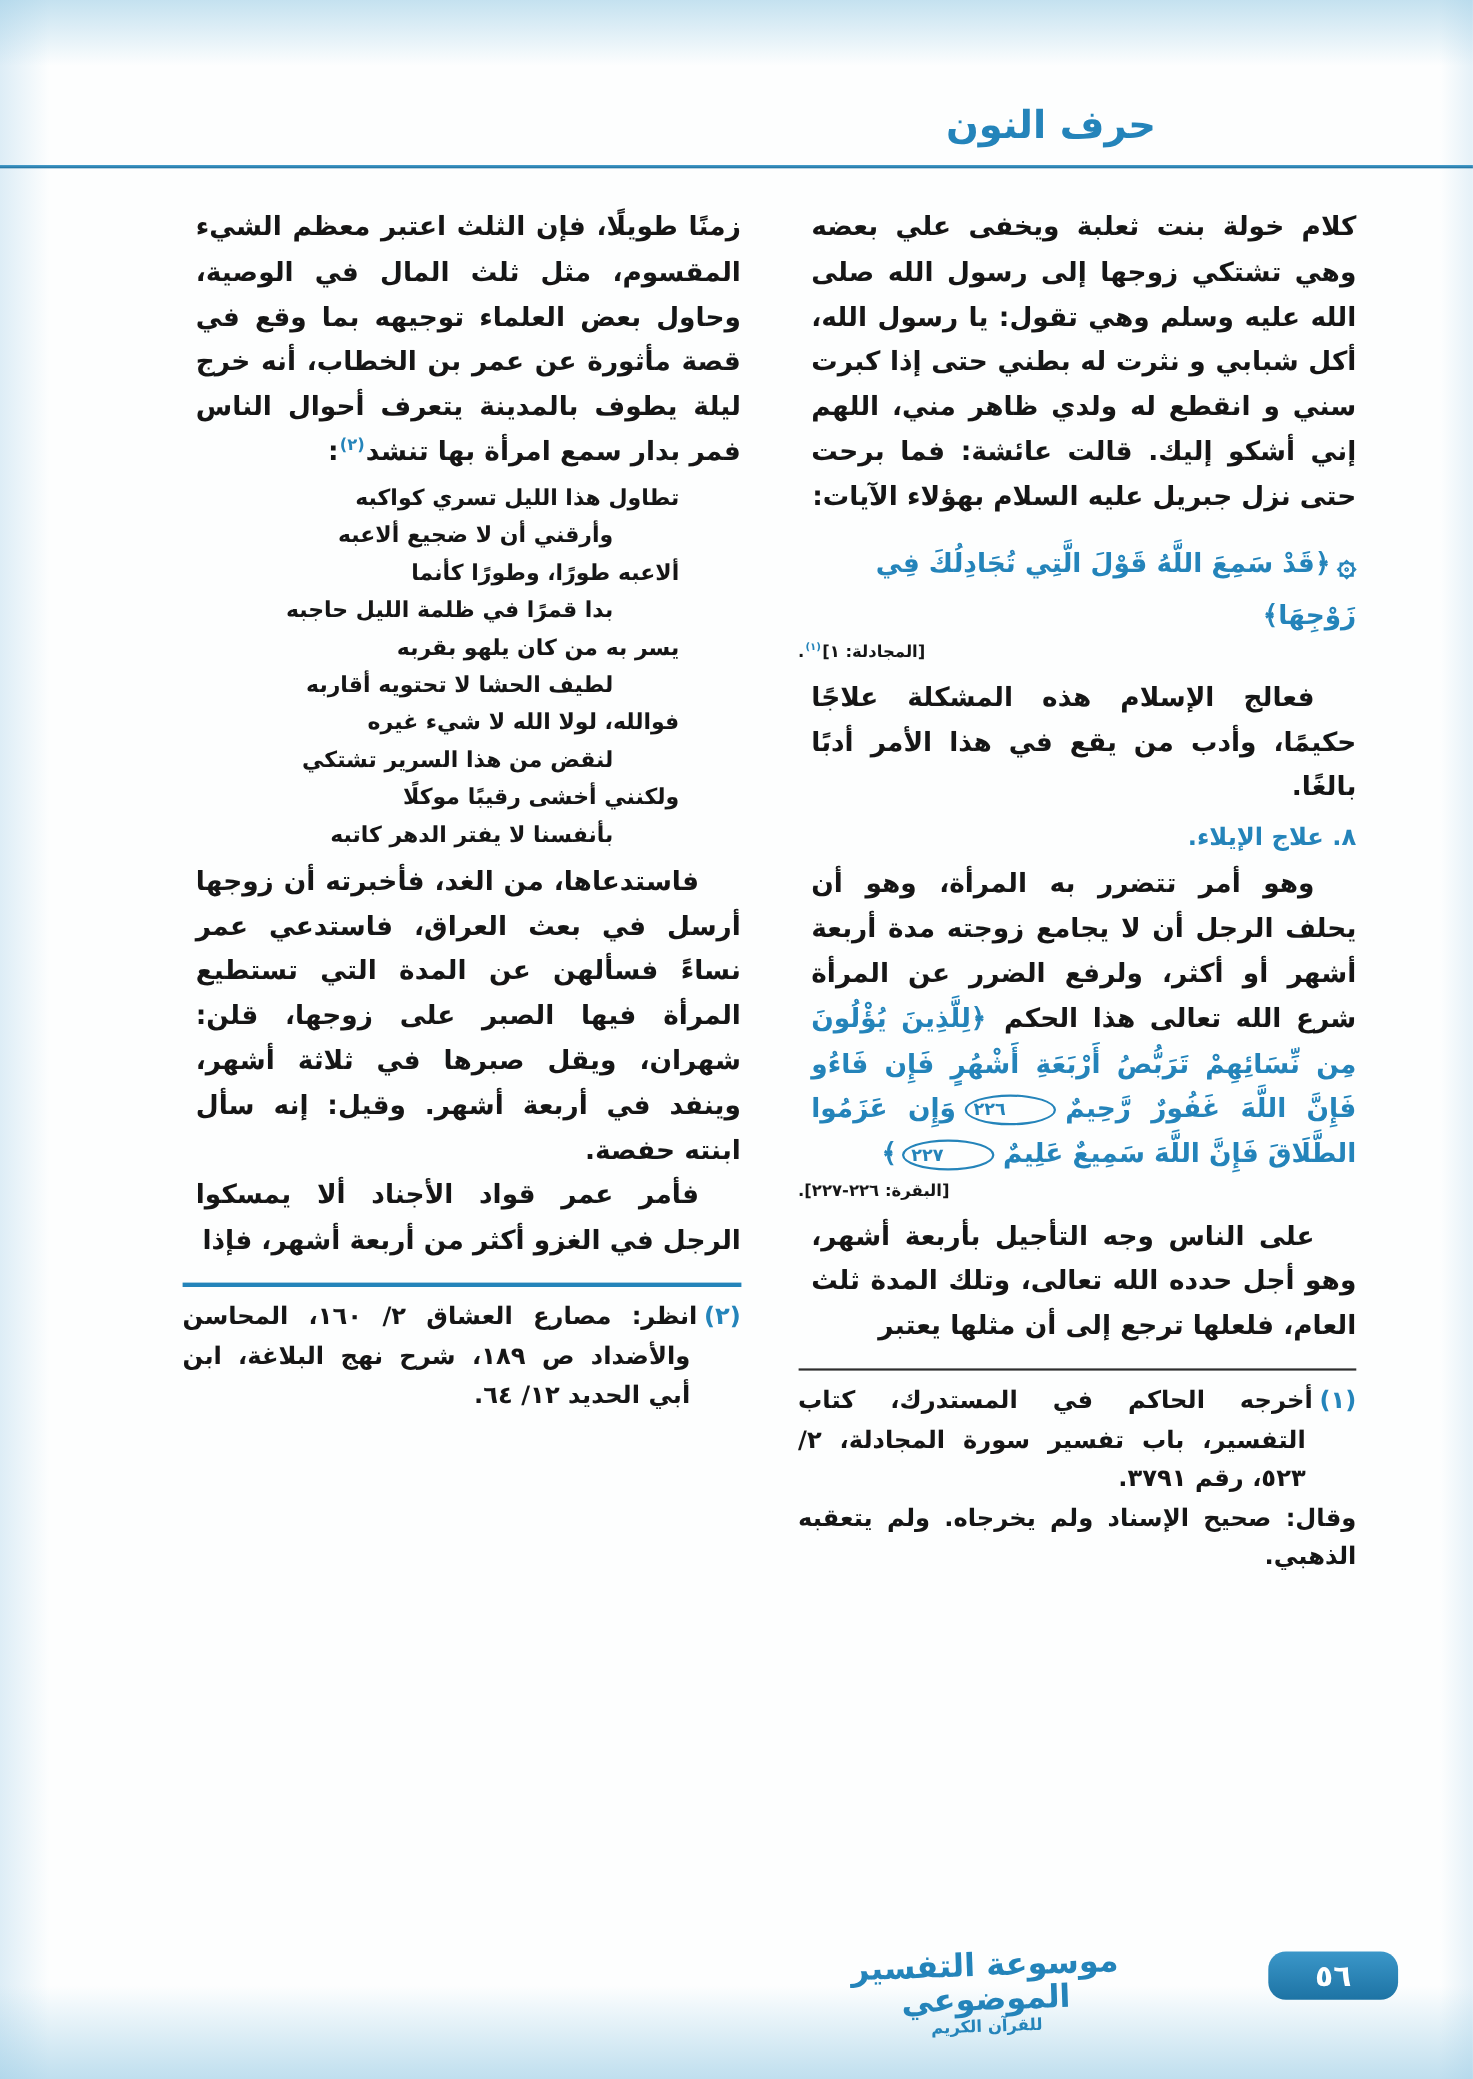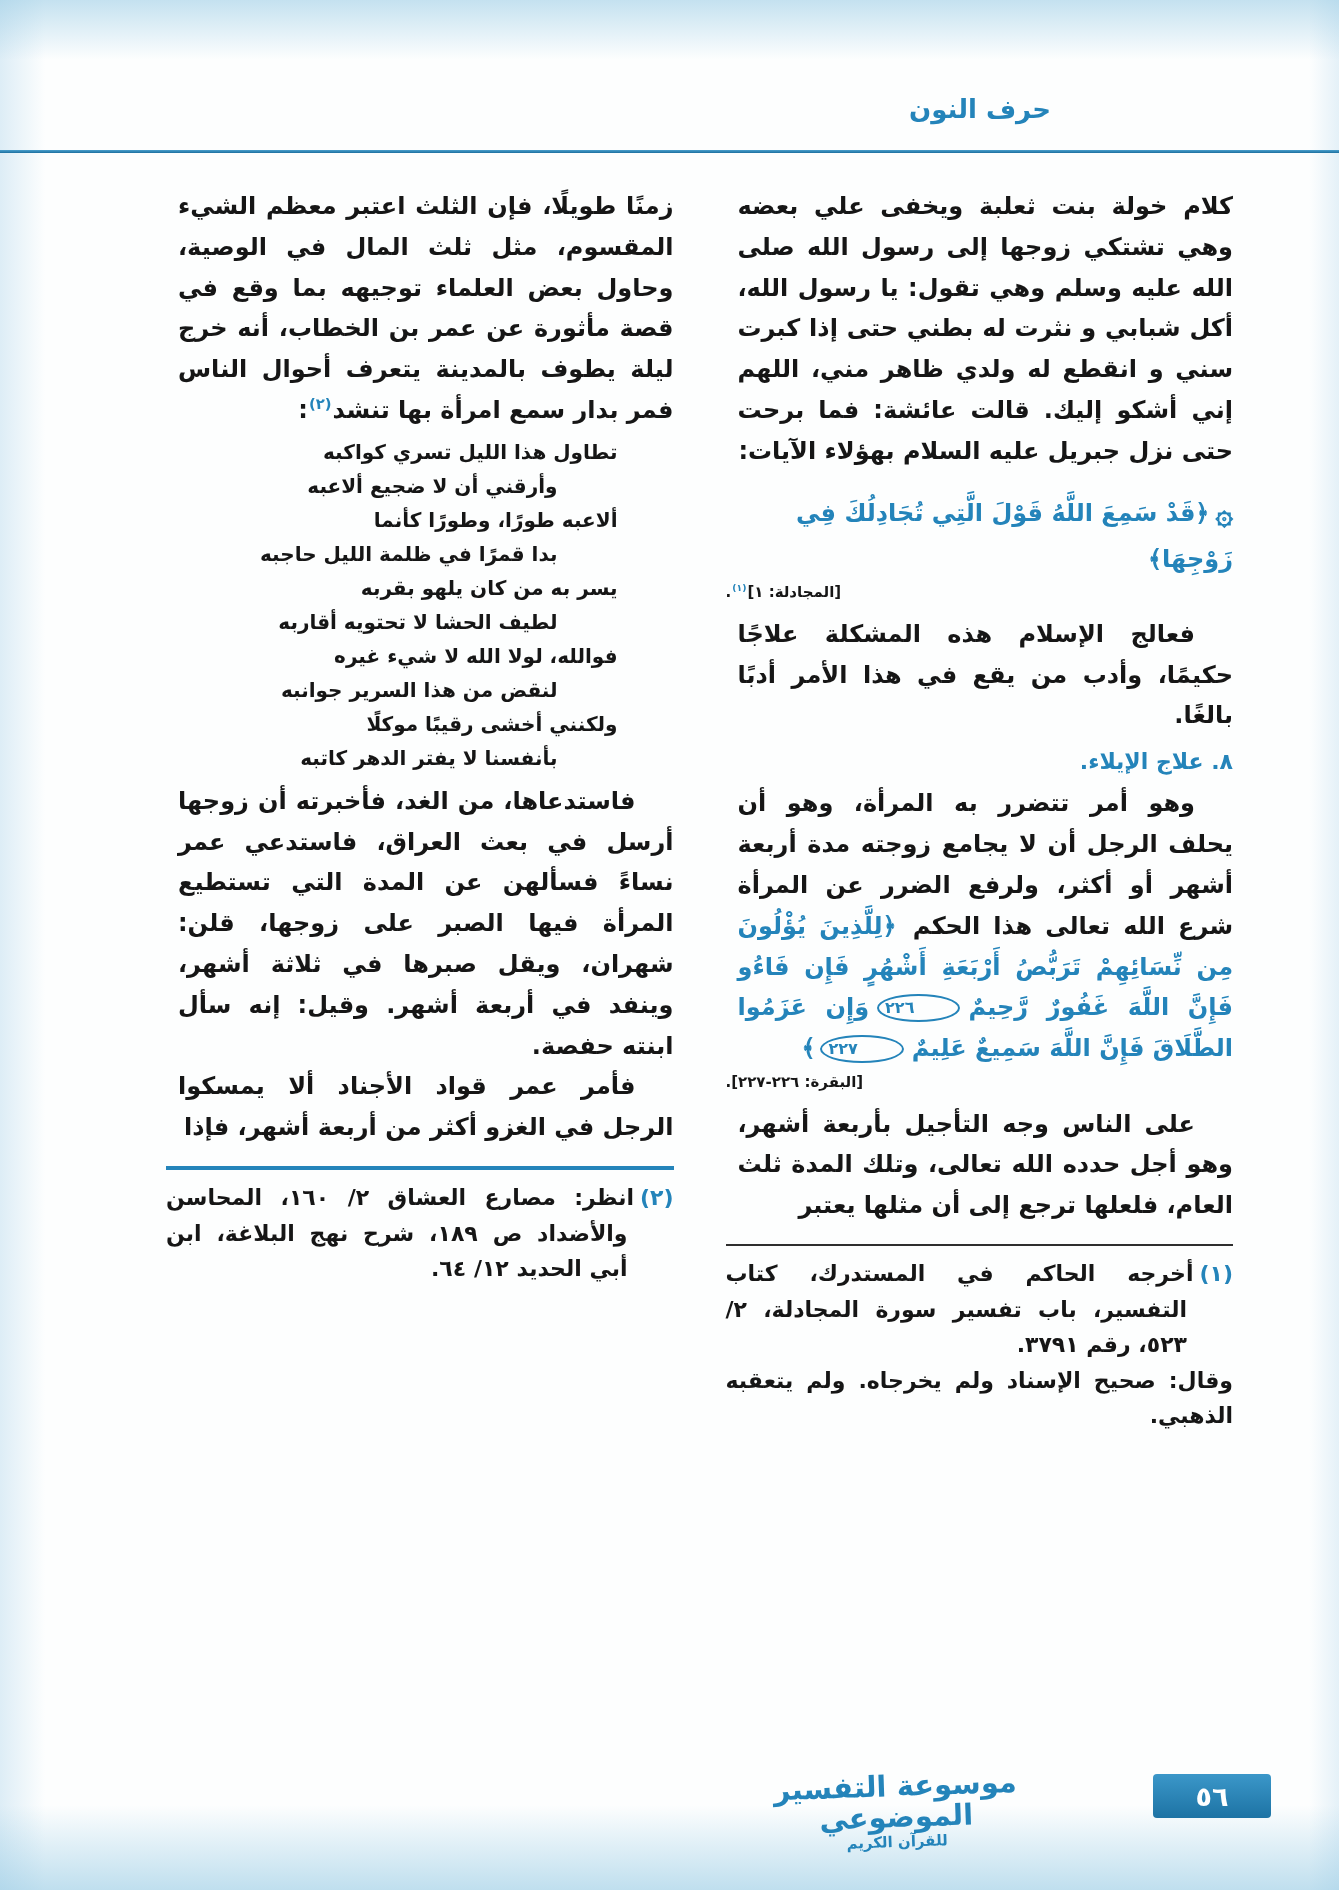--- a/index.html
+++ b/index.html
@@ -22,21 +22,21 @@
     background:
       linear-gradient(180deg, rgba(150,202,228,.55) 0px, rgba(255,255,255,0) 60px),
       linear-gradient(0deg, rgba(150,202,228,.60) 0px, rgba(255,255,255,0) 85px),
       linear-gradient(90deg, rgba(182,216,236,.45) 0px, rgba(255,255,255,0) 45px),
       linear-gradient(270deg, rgba(182,216,236,.35) 0px, rgba(255,255,255,0) 30px),
       #fdfefe;
   }
   
   .section-title{
     position:absolute;top:94px;right:288px;
-    font-size:26px;font-weight:700;color:var(--accent);
+    font-size:35px;font-weight:700;color:var(--accent);
     letter-spacing:1px;
   }
   .header-rule{
     position:absolute;top:150px;left:0;width:100%;height:3px;
     background:linear-gradient(180deg,#4aa0cd,#1c6f9f);
   }
   
   .content{
     position:absolute;top:186px;left:0;right:0;
     padding:0 106px 0 166px;
@@ -92,21 +92,21 @@
   
   .logo{
     position:absolute;bottom:40px;right:298px;width:290px;
     text-align:center;color:var(--accent);font-weight:700;
     transform:rotate(-2deg);line-height:1.08;
   }
   .logo-l1{font-size:29px;}
   .logo-l2{font-size:15px;letter-spacing:2px;}
   .page-badge{
     position:absolute;bottom:72px;right:68px;
-    width:118px;height:44px;border-radius:4px;
+    width:118px;height:44px;border-radius:16px;
     background:linear-gradient(180deg,#3b97c9,#1d73a4);
     color:#ffffff;font-size:27px;font-weight:700;
     display:flex;align-items:center;justify-content:center;
   }
 </style>
 </head>
 <body>
 
 <div class="page">
 
@@ -144,21 +144,21 @@
       <p class="body-text"><span>زمنًا طويلًا، فإن الثلث اعتبر معظم الشيء المقسوم، مثل ثلث المال في الوصية، وحاول بعض العلماء توجيهه بما وقع في قصة مأثورة عن عمر بن الخطاب، أنه خرج ليلة يطوف بالمدينة يتعرف أحوال الناس فمر بدار سمع امرأة بها تنشد</span><sup class="fn-marker">(٢)</sup><span>:</span></p>
 
       <div class="poem">
         <div class="poem-line">تطاول هذا الليل تسري كواكبه</div>
         <div class="poem-line">وأرقني أن لا ضجيع ألاعبه</div>
         <div class="poem-line">ألاعبه طورًا، وطورًا كأنما</div>
         <div class="poem-line">بدا قمرًا في ظلمة الليل حاجبه</div>
         <div class="poem-line">يسر به من كان يلهو بقربه</div>
         <div class="poem-line">لطيف الحشا لا تحتويه أقاربه</div>
         <div class="poem-line">فوالله، لولا الله لا شيء غيره</div>
-        <div class="poem-line">لنقض من هذا السرير جوانبه</div>
+        <div class="poem-line">لنقض من هذا السرير تشتكي</div>
         <div class="poem-line">ولكنني أخشى رقيبًا موكلًا</div>
         <div class="poem-line">بأنفسنا لا يفتر الدهر كاتبه</div>
       </div>
 
       <p class="body-text indent">فاستدعاها، من الغد، فأخبرته أن زوجها أرسل في بعث العراق، فاستدعي عمر نساءً فسألهن عن المدة التي تستطيع المرأة فيها الصبر على زوجها، قلن: شهران، ويقل صبرها في ثلاثة أشهر، وينفد في أربعة أشهر. وقيل: إنه سأل ابنته حفصة.</p>
       <p class="body-text indent">فأمر عمر قواد الأجناد ألا يمسكوا الرجل في الغزو أكثر من أربعة أشهر، فإذا</p>
 
       <hr class="sep blue">
       <div class="footnote">
         <p class="hang"><span class="fn-num">(٢)</span><span>انظر: مصارع العشاق ٢/ ١٦٠، المحاسن والأضداد ص ١٨٩، شرح نهج البلاغة، ابن أبي الحديد ١٢/ ٦٤.</span></p>

